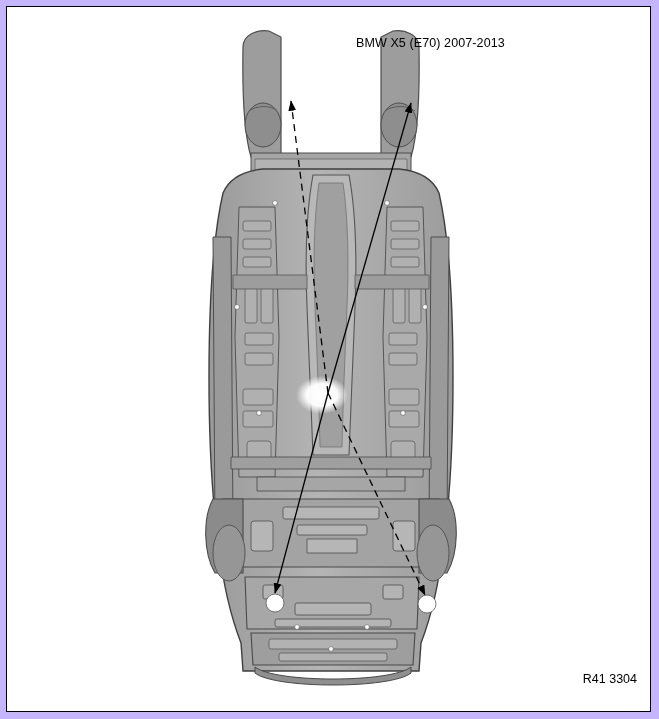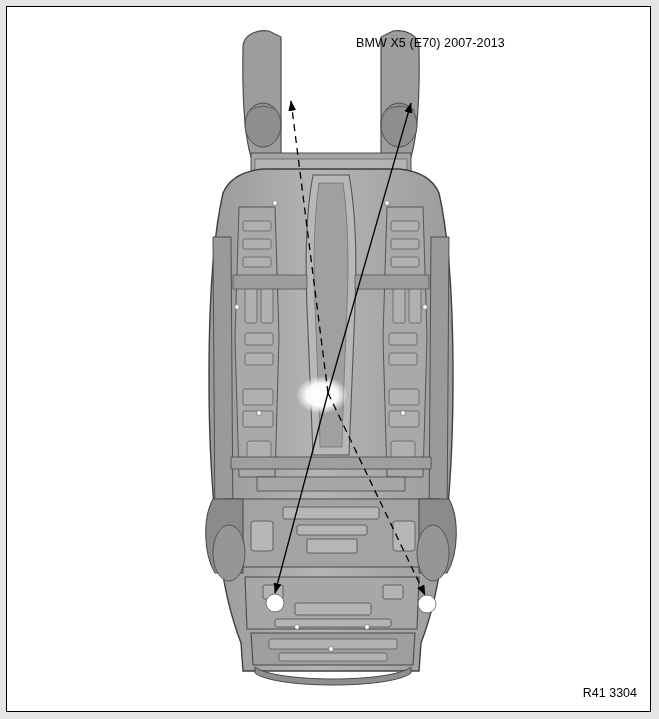--- a/index.html
+++ b/index.html
@@ -10,21 +10,21 @@
   body {
     width: 659px;
     height: 719px;
     font-family: "Liberation Sans", sans-serif;
     overflow: hidden;
   }
   #page {
     position: relative;
     width: 659px;
     height: 719px;
-    background: #e5e5e5;
+    background: #c4b5fd;
   }
   .frame {
     position: absolute;
     left: 6px;
     top: 6px;
     width: 645px;
     height: 706px;
     border: 1px solid #000000;
     box-sizing: border-box;
     background: #ffffff;
@@ -34,21 +34,21 @@
     left: 356px;
     top: 36px;
     font-size: 12.5px;
     color: #000000;
     white-space: nowrap;
     letter-spacing: 0.1px;
   }
   .figure-id {
     position: absolute;
     right: 22px;
-    bottom: 19px;
+    bottom: 33px;
     font-size: 12.5px;
     color: #000000;
     white-space: nowrap;
   }
   .stage {
     position: absolute;
     left: 7px;
     top: 7px;
     width: 643px;
     height: 704px;

